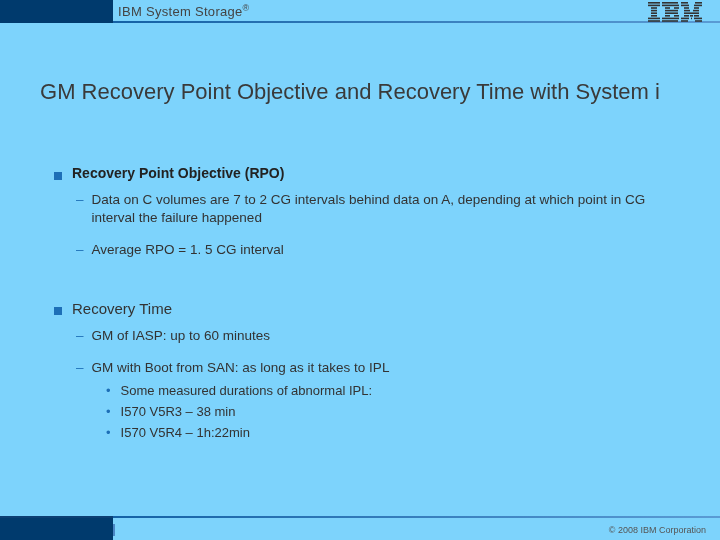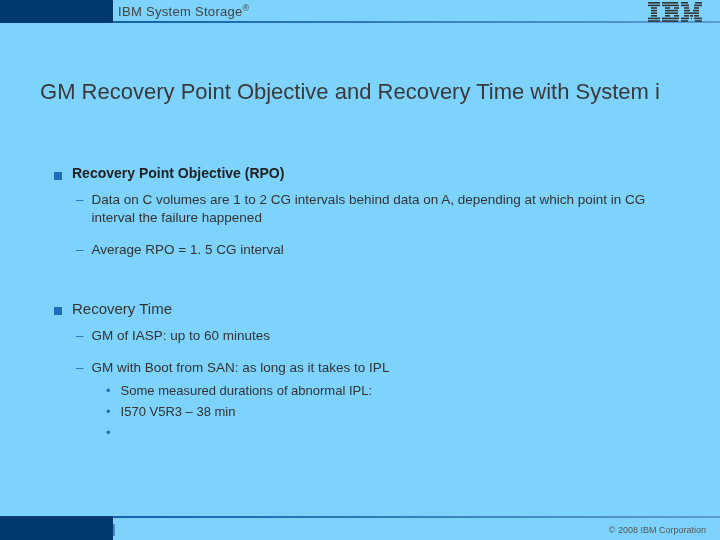--- a/index.html
+++ b/index.html
@@ -115,21 +115,21 @@
   <div class="body">
 
     <div class="sec">
       <div class="sec-head">
         <div class="sq"></div>
         <div class="sec-title-strong">Recovery Point Objective (RPO)</div>
       </div>
       <div class="sub">
         <div class="sub-item">
           <span class="dash">–</span>
-          <span class="txt">Data on C volumes are 1 to 2 CG intervals behind data on A, depending at which point in CG interval the failure happened</span>
+          <span class="txt">Data on C volumes are 7 to 2 CG intervals behind data on A, depending at which point in CG interval the failure happened</span>
         </div>
         <div class="sub-item">
           <span class="dash">–</span>
           <span class="txt">Average RPO  =  1. 5  CG interval</span>
         </div>
       </div>
     </div>
 
     <div class="sec" style="margin-top:40px">
       <div class="sec-head">
@@ -149,20 +149,21 @@
           <div class="dot-item">
             <span class="dot">•</span>
             <span>Some measured durations of abnormal IPL:</span>
           </div>
           <div class="dot-item">
             <span class="dot">•</span>
             <span>I570 V5R3 – 38 min</span>
           </div>
           <div class="dot-item">
             <span class="dot">•</span>
+            <span>I570 V5R4 – 1h:22min</span>
           </div>
         </div>
       </div>
     </div>
 
   </div>
 
   <div class="footer">
     <div class="footer-line"></div>
     <div class="footer-left"></div>

